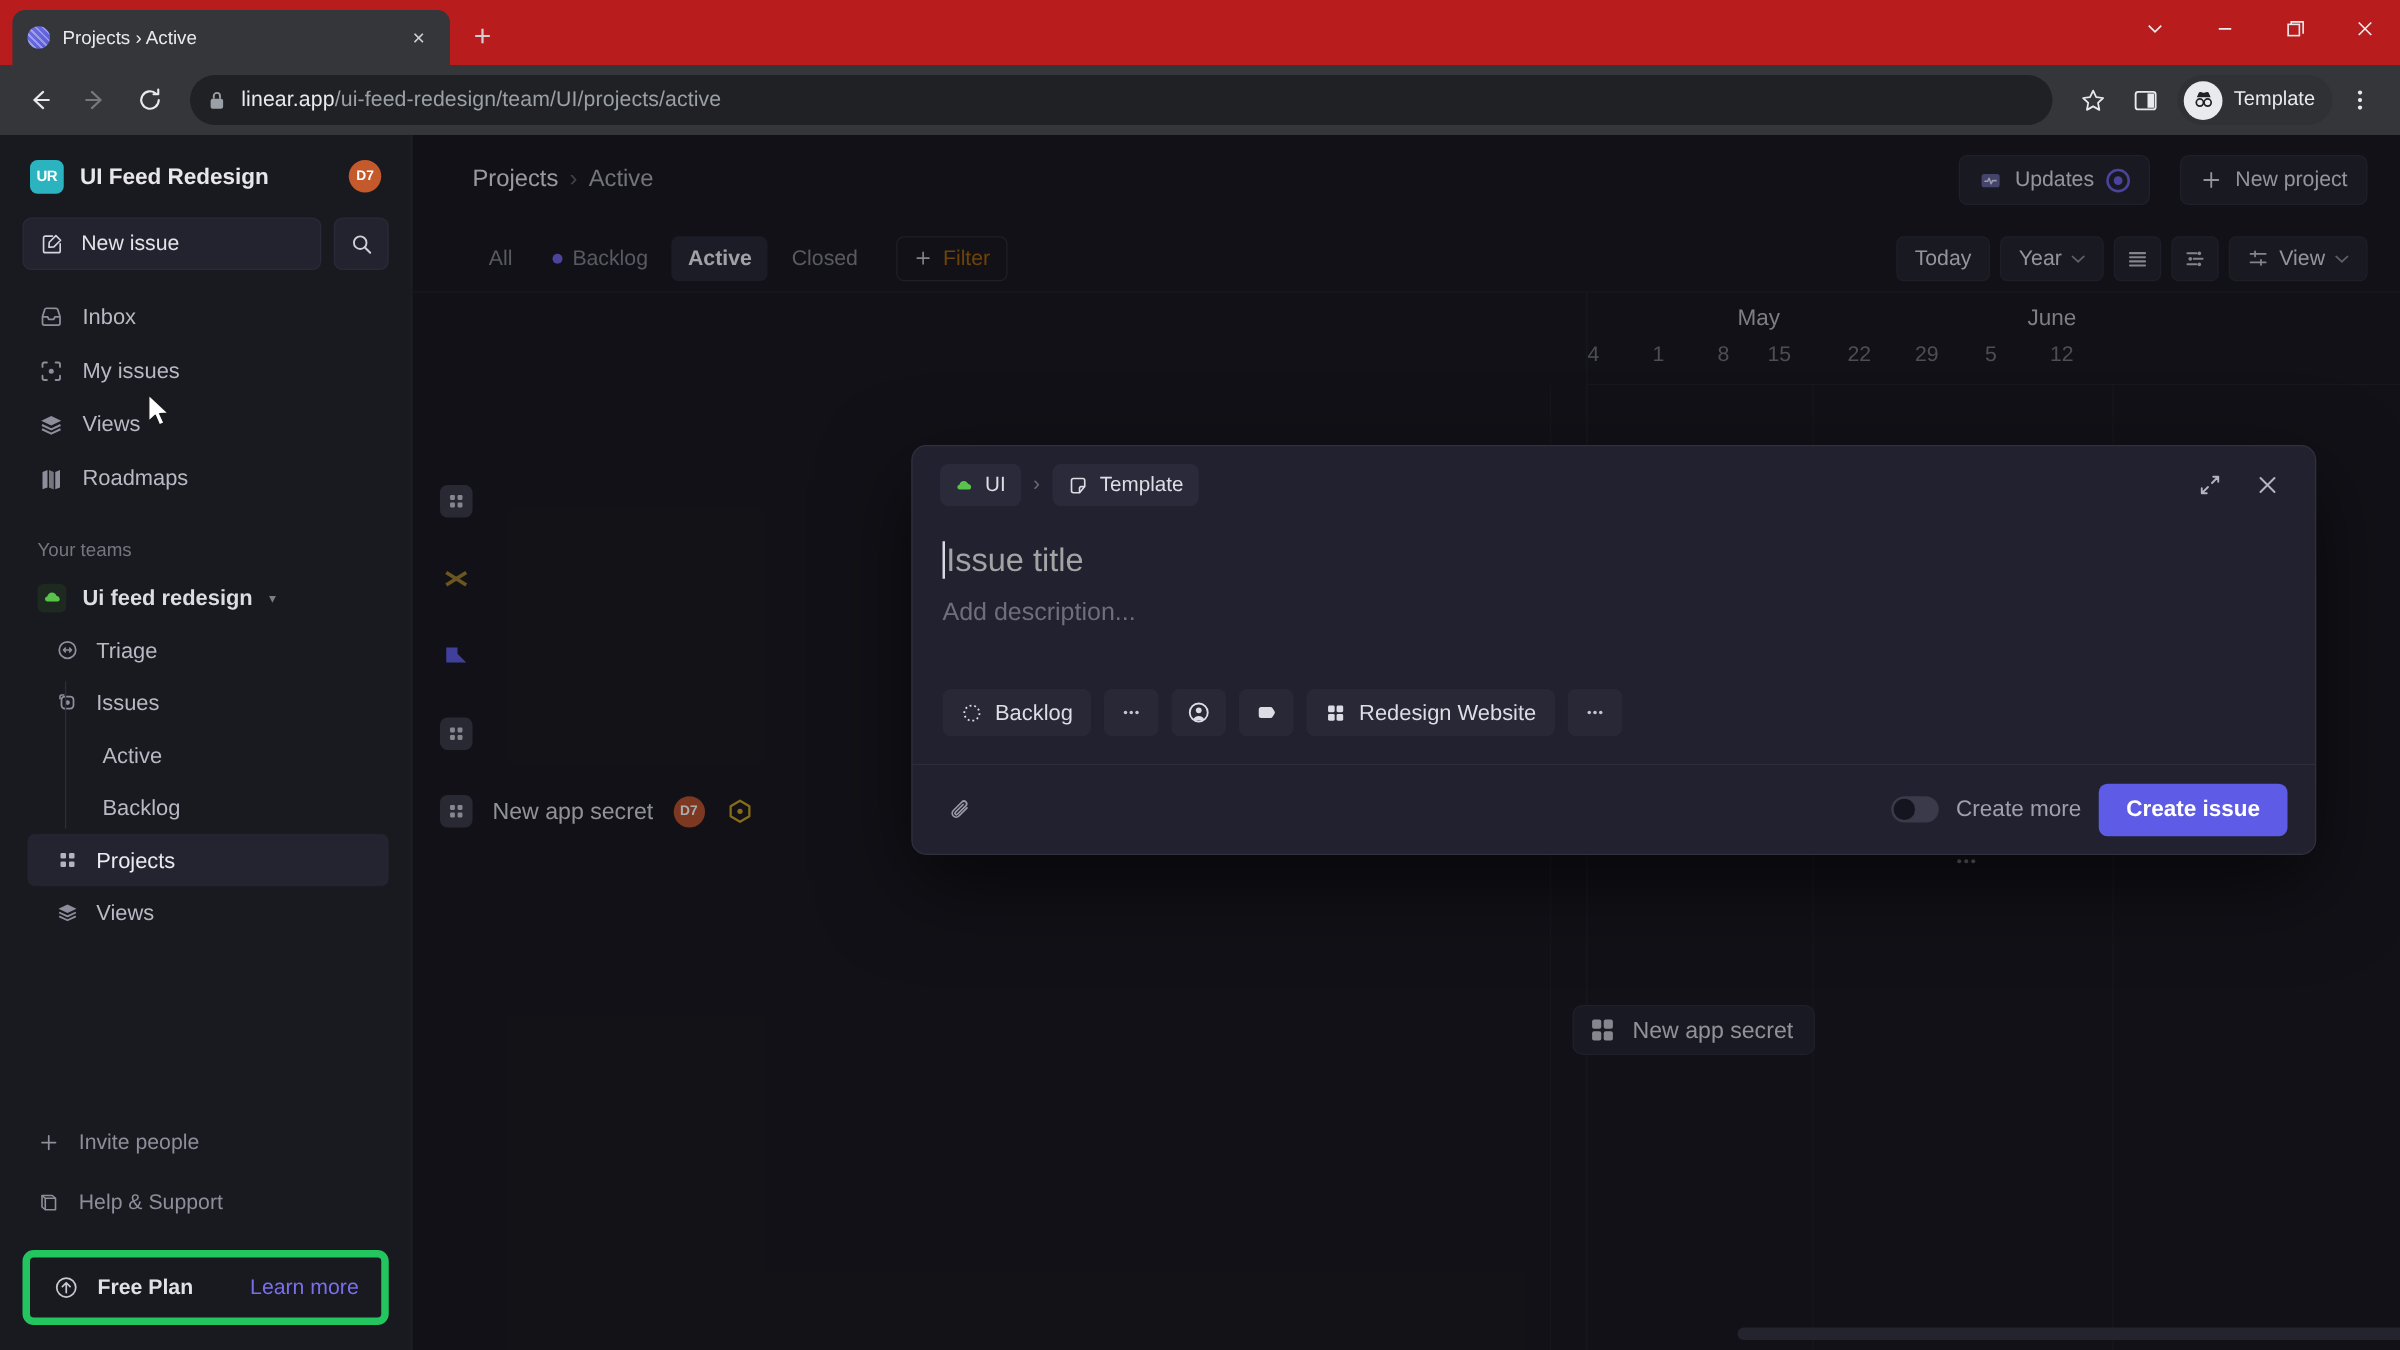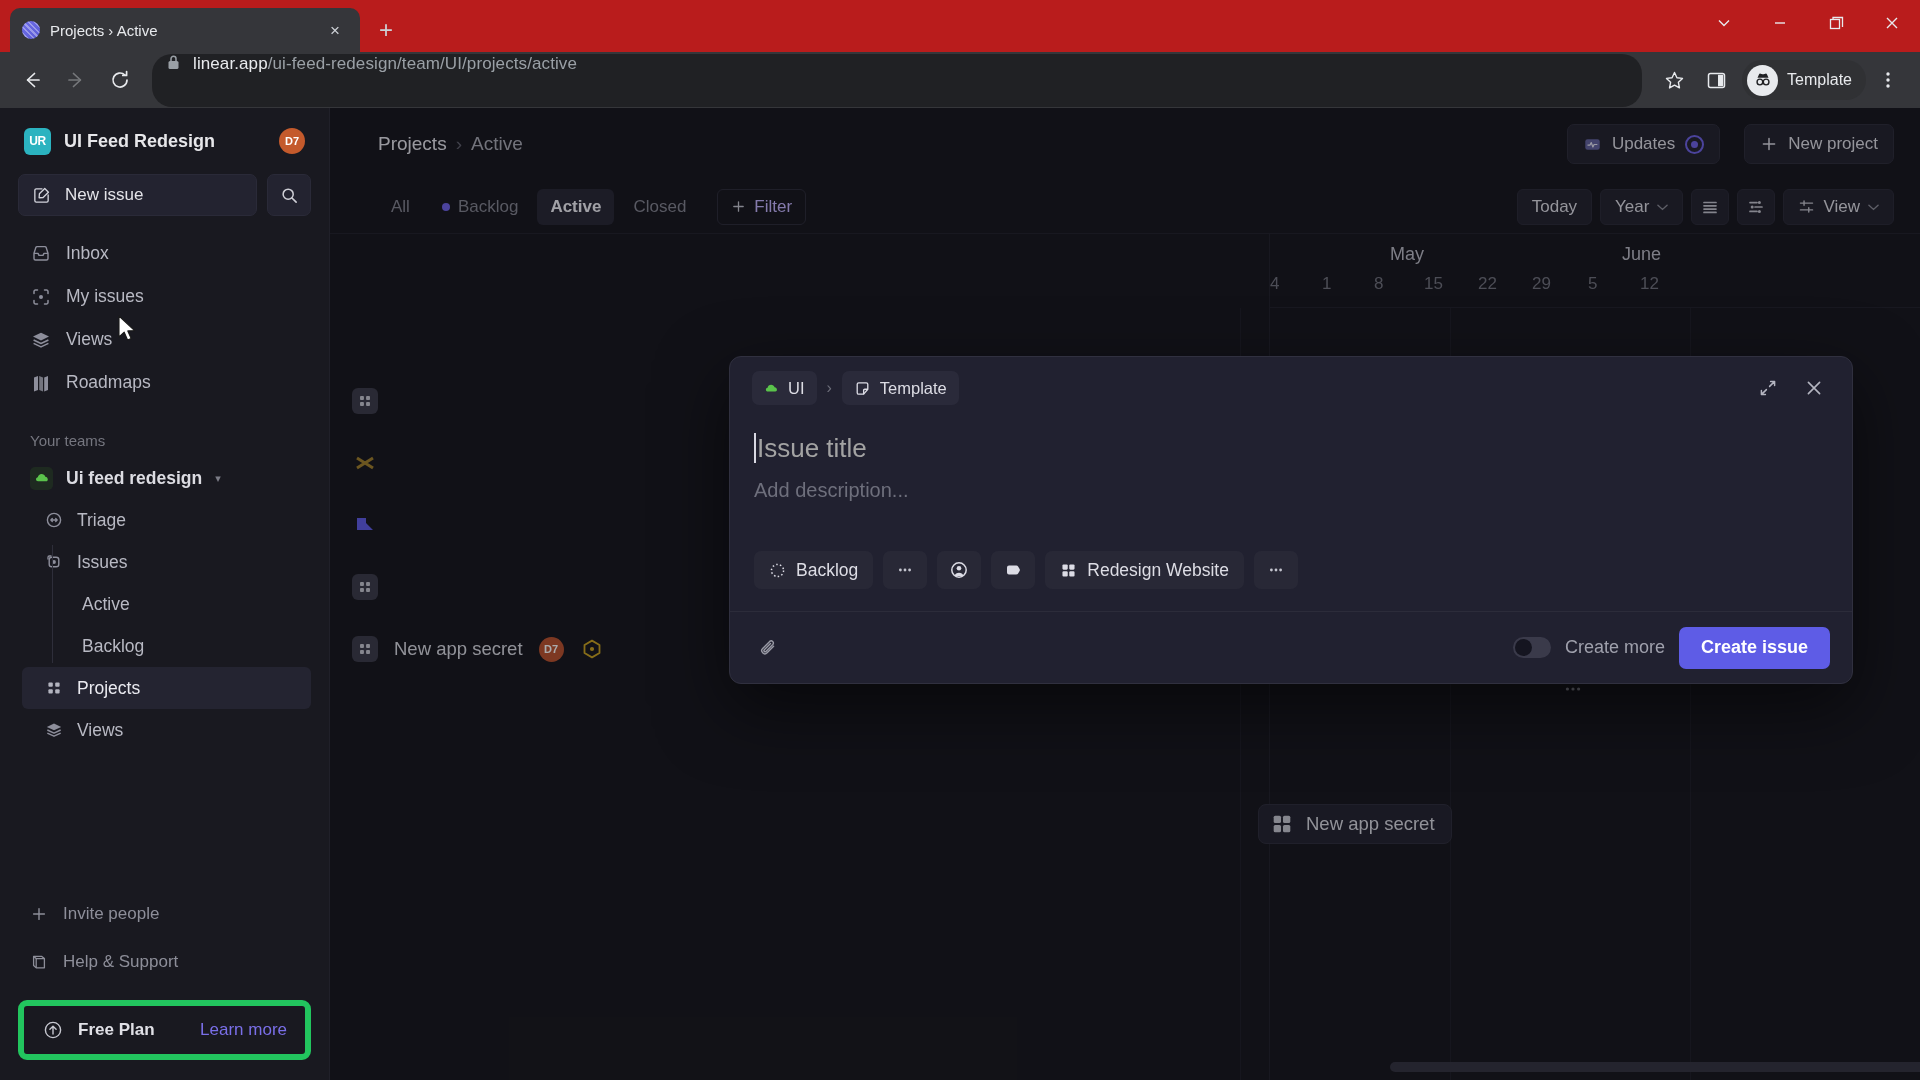--- a/index.html
+++ b/index.html
@@ -56,22 +56,22 @@
   .toolbar {
     height: 56px; background: #35363a; display: flex; align-items: center;
     padding: 0 12px; gap: 4px;
   }
   .nav-btn {
     width: 40px; height: 40px; border-radius: 50%; display: flex;
     align-items: center; justify-content: center; color: #e8eaed;
   }
   .nav-btn.disabled { color: #76787b; }
   .omnibox {
-    flex: 1; height: 53px; background: #202124; border-radius: 20px;
-    display: flex; align-items: flex-start; padding: 0 14px; gap: 12px;
+    flex: 1; height: 40px; background: #202124; border-radius: 20px;
+    display: flex; align-items: center; padding: 0 14px; gap: 12px;
     margin: 0 8px;
   }
   .omnibox-url { font-size: 17px; color: #9aa0a6; white-space: nowrap; letter-spacing: .1px; }
   .omnibox-url b { color: #e8eaed; font-weight: 400; }
   .tb-right { display: flex; align-items: center; gap: 2px; }
   .tb-icon {
     width: 40px; height: 40px; border-radius: 50%; display: flex;
     align-items: center; justify-content: center; color: #e8eaed;
   }
   .incognito-pill {
@@ -195,21 +195,21 @@
   .tabs { display: flex; align-items: center; gap: 6px; }
   .vtab {
     height: 36px; padding: 0 13px; border-radius: 6px; display: flex;
     align-items: center; gap: 8px; color: #82838e; font-size: 17px;
   }
   .vtab.active { background: #262633; color: #f0f0f5; font-weight: 600; }
   .vtab .dot { width: 8px; height: 8px; border-radius: 50%; background: #6e62e6; display:block; }
   .filter-btn {
     height: 36px; padding: 0 13px; margin-left: 12px; border-radius: 6px;
     border: 1px solid #2b2b37; display: flex; align-items: center; gap: 8px;
-    color: #c4b5fd; font-size: 17px;
+    color: #a16207; font-size: 17px;
   }
   .tool-right { margin-left: auto; display: flex; align-items: center; gap: 8px; text-align: center; }
   .tr-btn {
     height: 36px; padding: 0 14px; border-radius: 6px; background: #22222d;
     border: 1px solid #2a2a36; display: flex; align-items: center; gap: 8px;
     color: #dcdce3; font-size: 17px;
   }
   .tr-icon {
     width: 38px; height: 36px; border-radius: 6px; background: #22222d;
     border: 1px solid #2a2a36; display: flex; align-items: center;
@@ -745,21 +745,21 @@
 
       <div class="timeline">
         <div class="tl-months">
           <span class="tl-month" style="left:120px">May</span>
           <span class="tl-month" style="left:352px">June</span>
         </div>
         <div class="tl-days">
           <span class="tl-day" style="left:0px">4</span>
           <span class="tl-day" style="left:52px">1</span>
           <span class="tl-day" style="left:104px">8</span>
-          <span class="tl-day" style="left:154px">15</span>
+          <span class="tl-day" style="left:144px">15</span>
           <span class="tl-day" style="left:208px">22</span>
           <span class="tl-day" style="left:262px">29</span>
           <span class="tl-day" style="left:318px">5</span>
           <span class="tl-day" style="left:370px">12</span>
         </div>
         <span class="tl-col" style="left:-30px"></span>
         <span class="tl-col" style="left:180px"></span>
         <span class="tl-col" style="left:420px"></span>
 
         <div class="tl-pill" style="left:-12px; top:570px">

